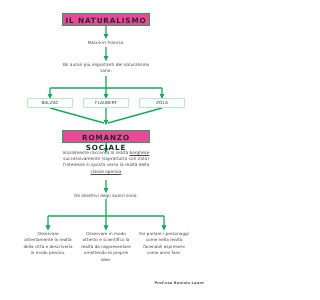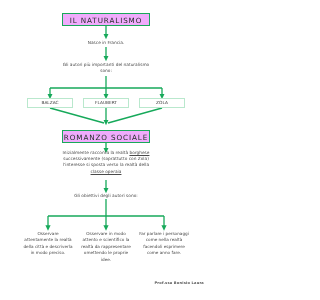--- a/index.html
+++ b/index.html
@@ -9,30 +9,30 @@
     font-family:"DejaVu Sans", sans-serif;
     color:#3a3a3a;
     overflow:hidden;
     position:relative;
   }
   .canvas{position:relative;width:212px;height:300px;}
 
   
   .node-green{
     position:absolute;
-    background:#f0abfc;
+    background:#ec4899;
     border:1px solid #1aa85a;
     color:#1e2a22;
     font-size:7.2px;
     letter-spacing:0.9px;
     text-align:center;
     line-height:10px;
     padding:2px 0 2px 0;
     box-sizing:border-box;
-    font-weight:normal;
+    font-weight:bold;
   }
   .node-plain{
     position:absolute;
     text-align:center;
     font-size:4.3px;
     line-height:6.2px;
     color:#4a4a4a;
     box-sizing:border-box;
   }
   .node-box-light{

